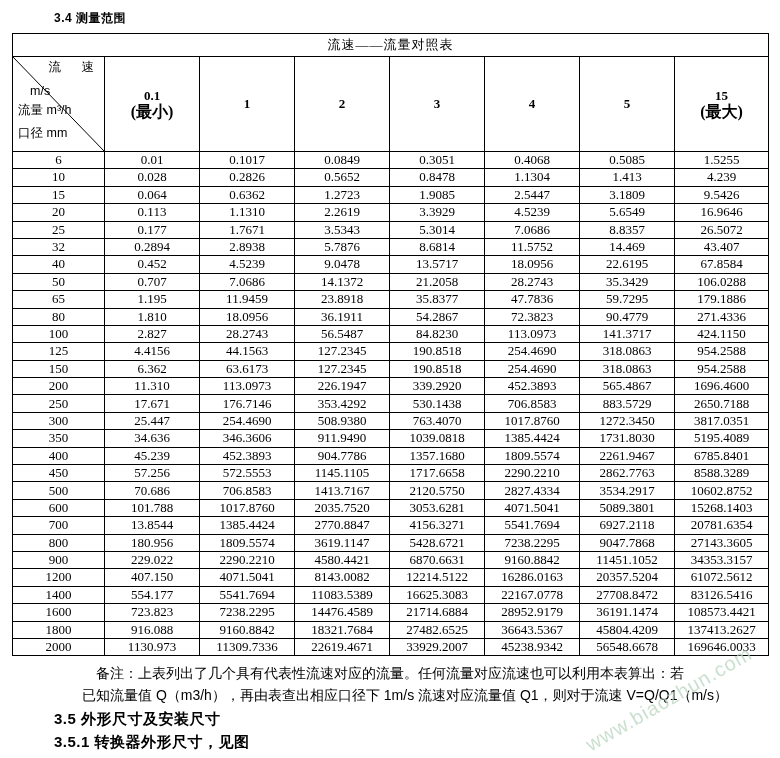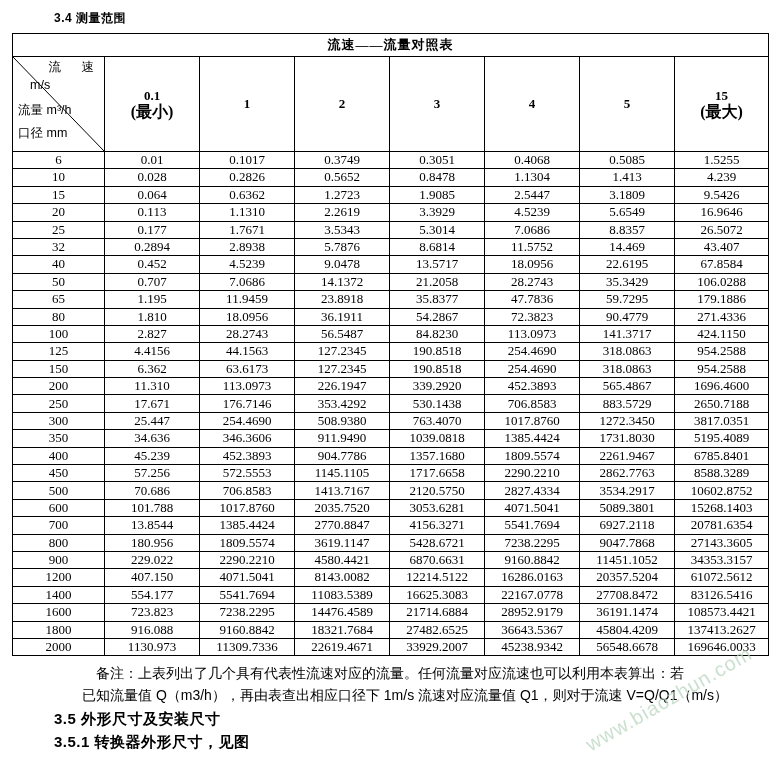--- a/index.html
+++ b/index.html
@@ -45,21 +45,21 @@
   table.flowtable td, table.flowtable th {
     border: 1px solid #000000;
     font-size: 13px;
     text-align: center;
     padding: 0;
     line-height: 16.2px;
     font-family: "Liberation Serif", serif;
   }
   .title-row td {
     font-family: "Liberation Sans", sans-serif;
-    font-weight: bold;
+    font-weight: normal;
     font-size: 14.5px;
     height: 22px;
     letter-spacing: 1px;
   }
   .header-row td {
     font-weight: bold;
     font-size: 14px;
     height: 94px;
     vertical-align: middle;
   }
@@ -88,21 +88,21 @@
   }
   .corner-inner .lbl-speed {
     position: absolute;
     right: 6px;
     top: 2px;
     letter-spacing: 4px;
   }
   .corner-inner .lbl-ms {
     position: absolute;
     left: 5px;
-    top: 20px;
+    top: 26px;
     padding-left: 12px;
   }
   .corner-inner .lbl-flow {
     position: absolute;
     left: 5px;
     top: 45px;
   }
   .corner-inner .lbl-dn {
     position: absolute;
     left: 5px;
@@ -190,21 +190,21 @@
           <span class="line1">15</span>
           <span class="line2">(最大)</span>
         </td>
       </tr>
     </tbody>
     <tbody id="table-body">
         <tr class="data-row">
           <td class="dn">6</td>
           <td>0.01</td>
           <td>0.1017</td>
-          <td>0.3749</td>
+          <td>0.0849</td>
           <td>0.3051</td>
           <td>0.4068</td>
           <td>0.5085</td>
           <td>1.5255</td>
         </tr>
         <tr class="data-row">
           <td class="dn">10</td>
           <td>0.028</td>
           <td>0.2826</td>
           <td>0.5652</td>

